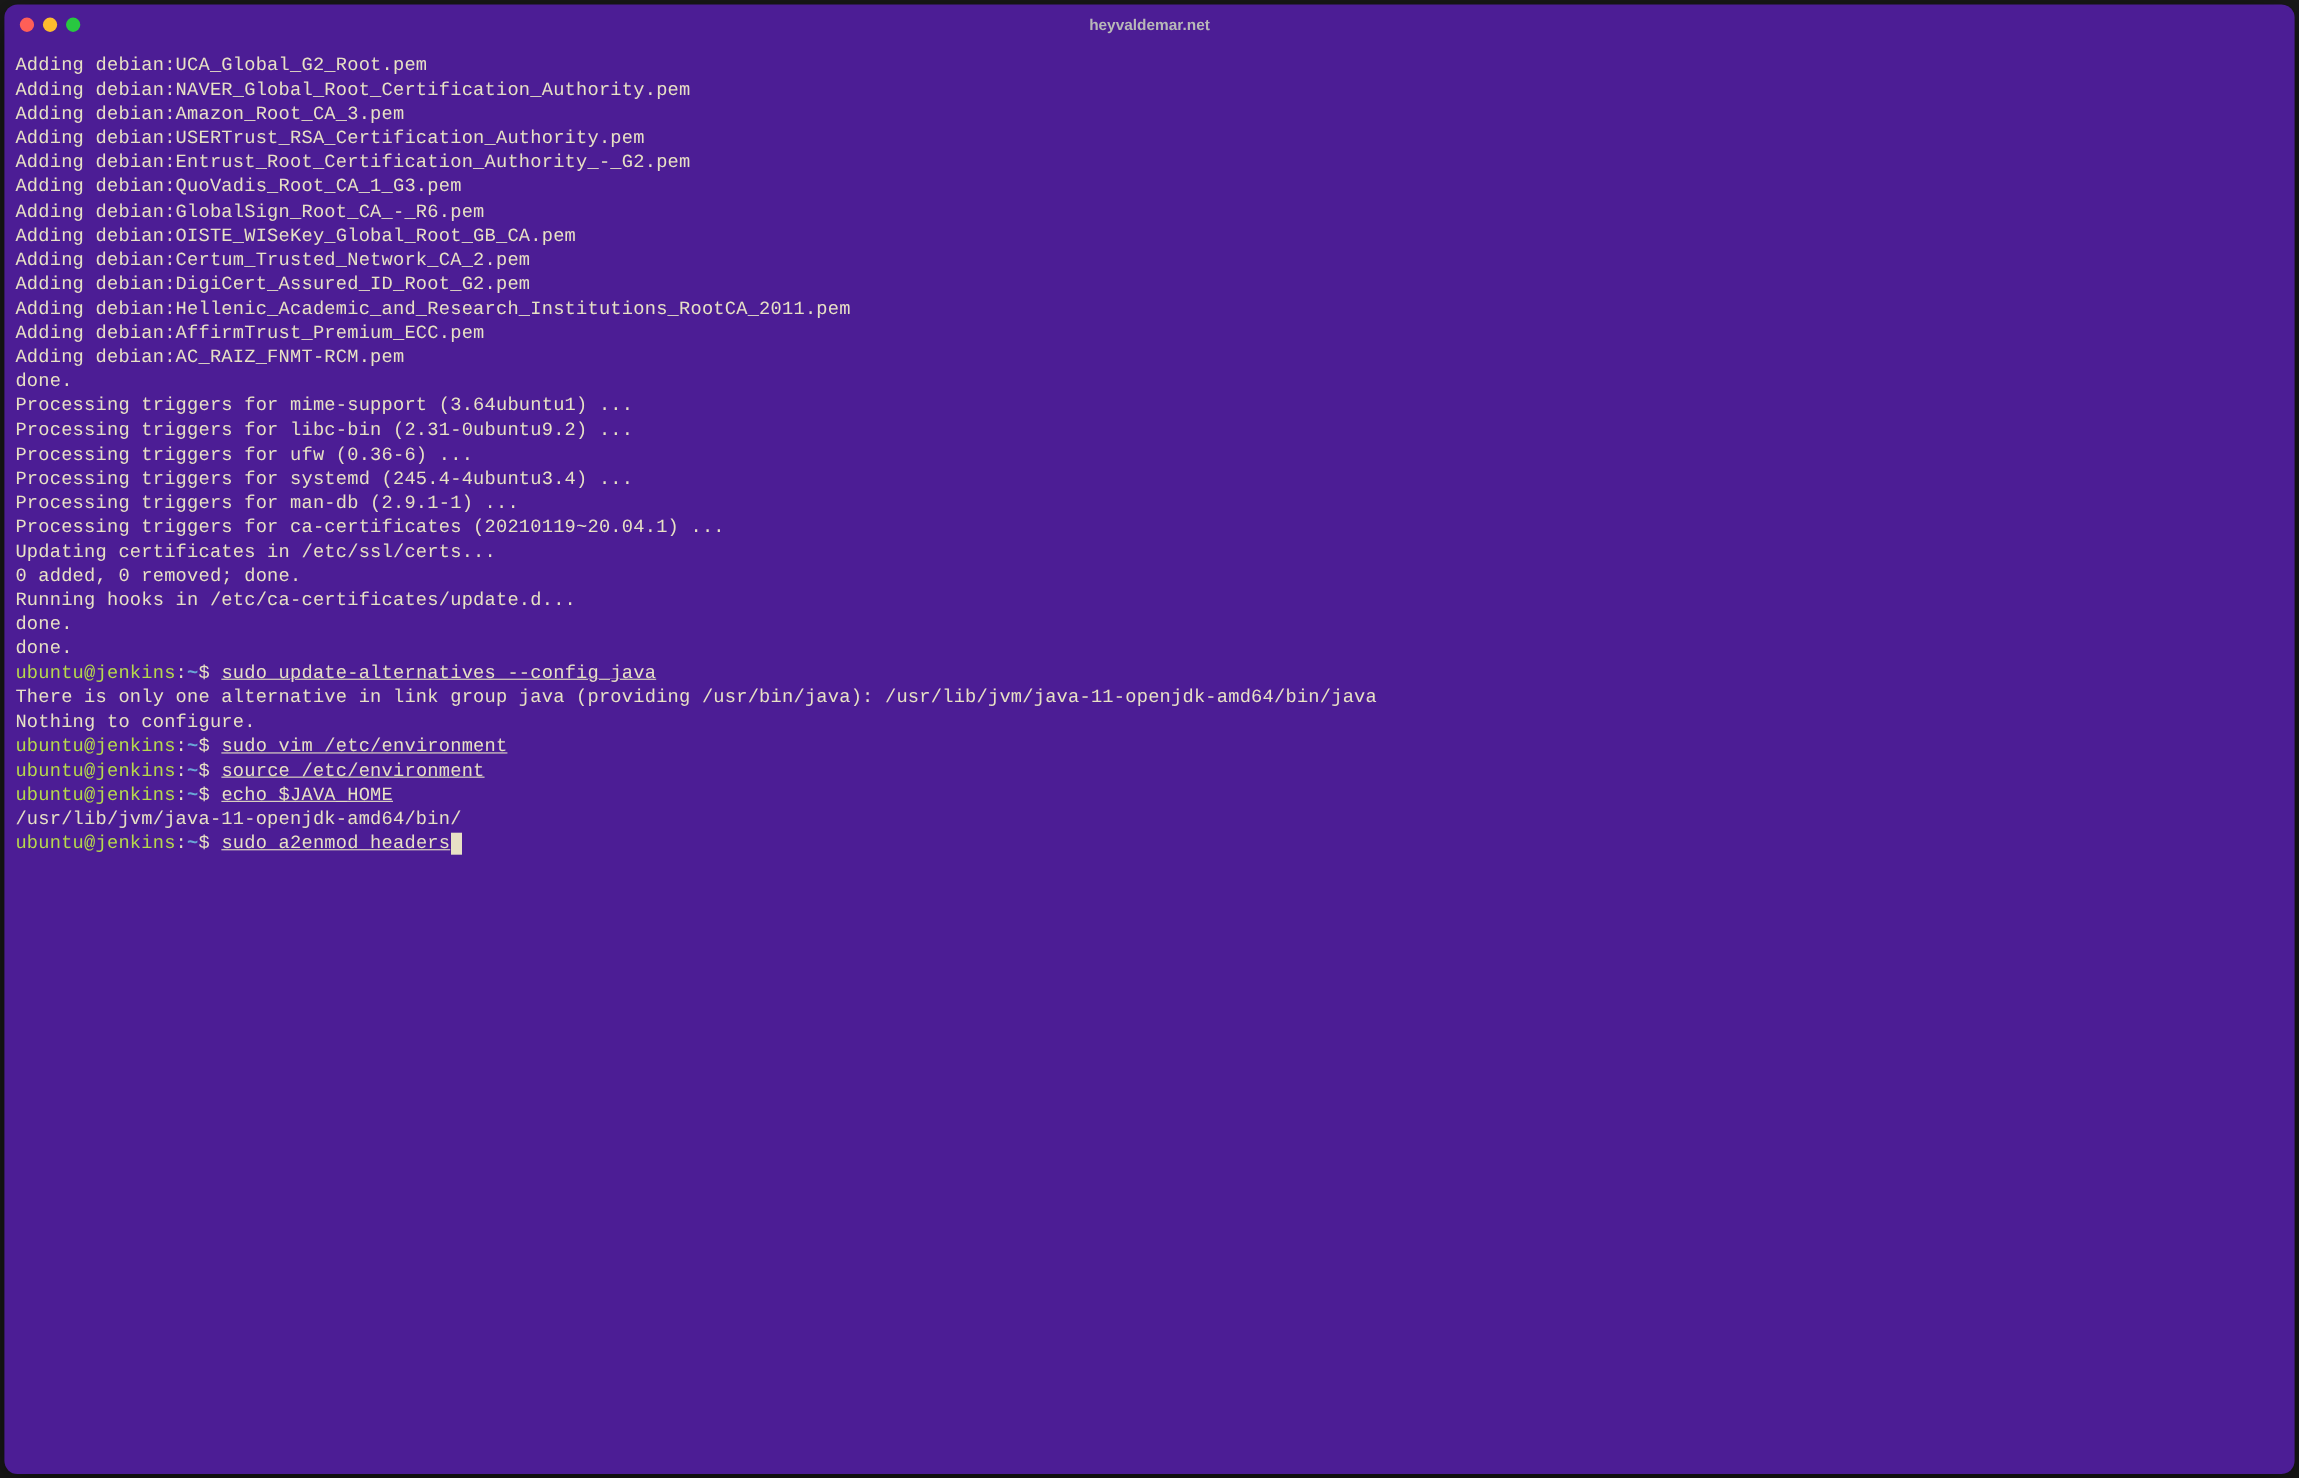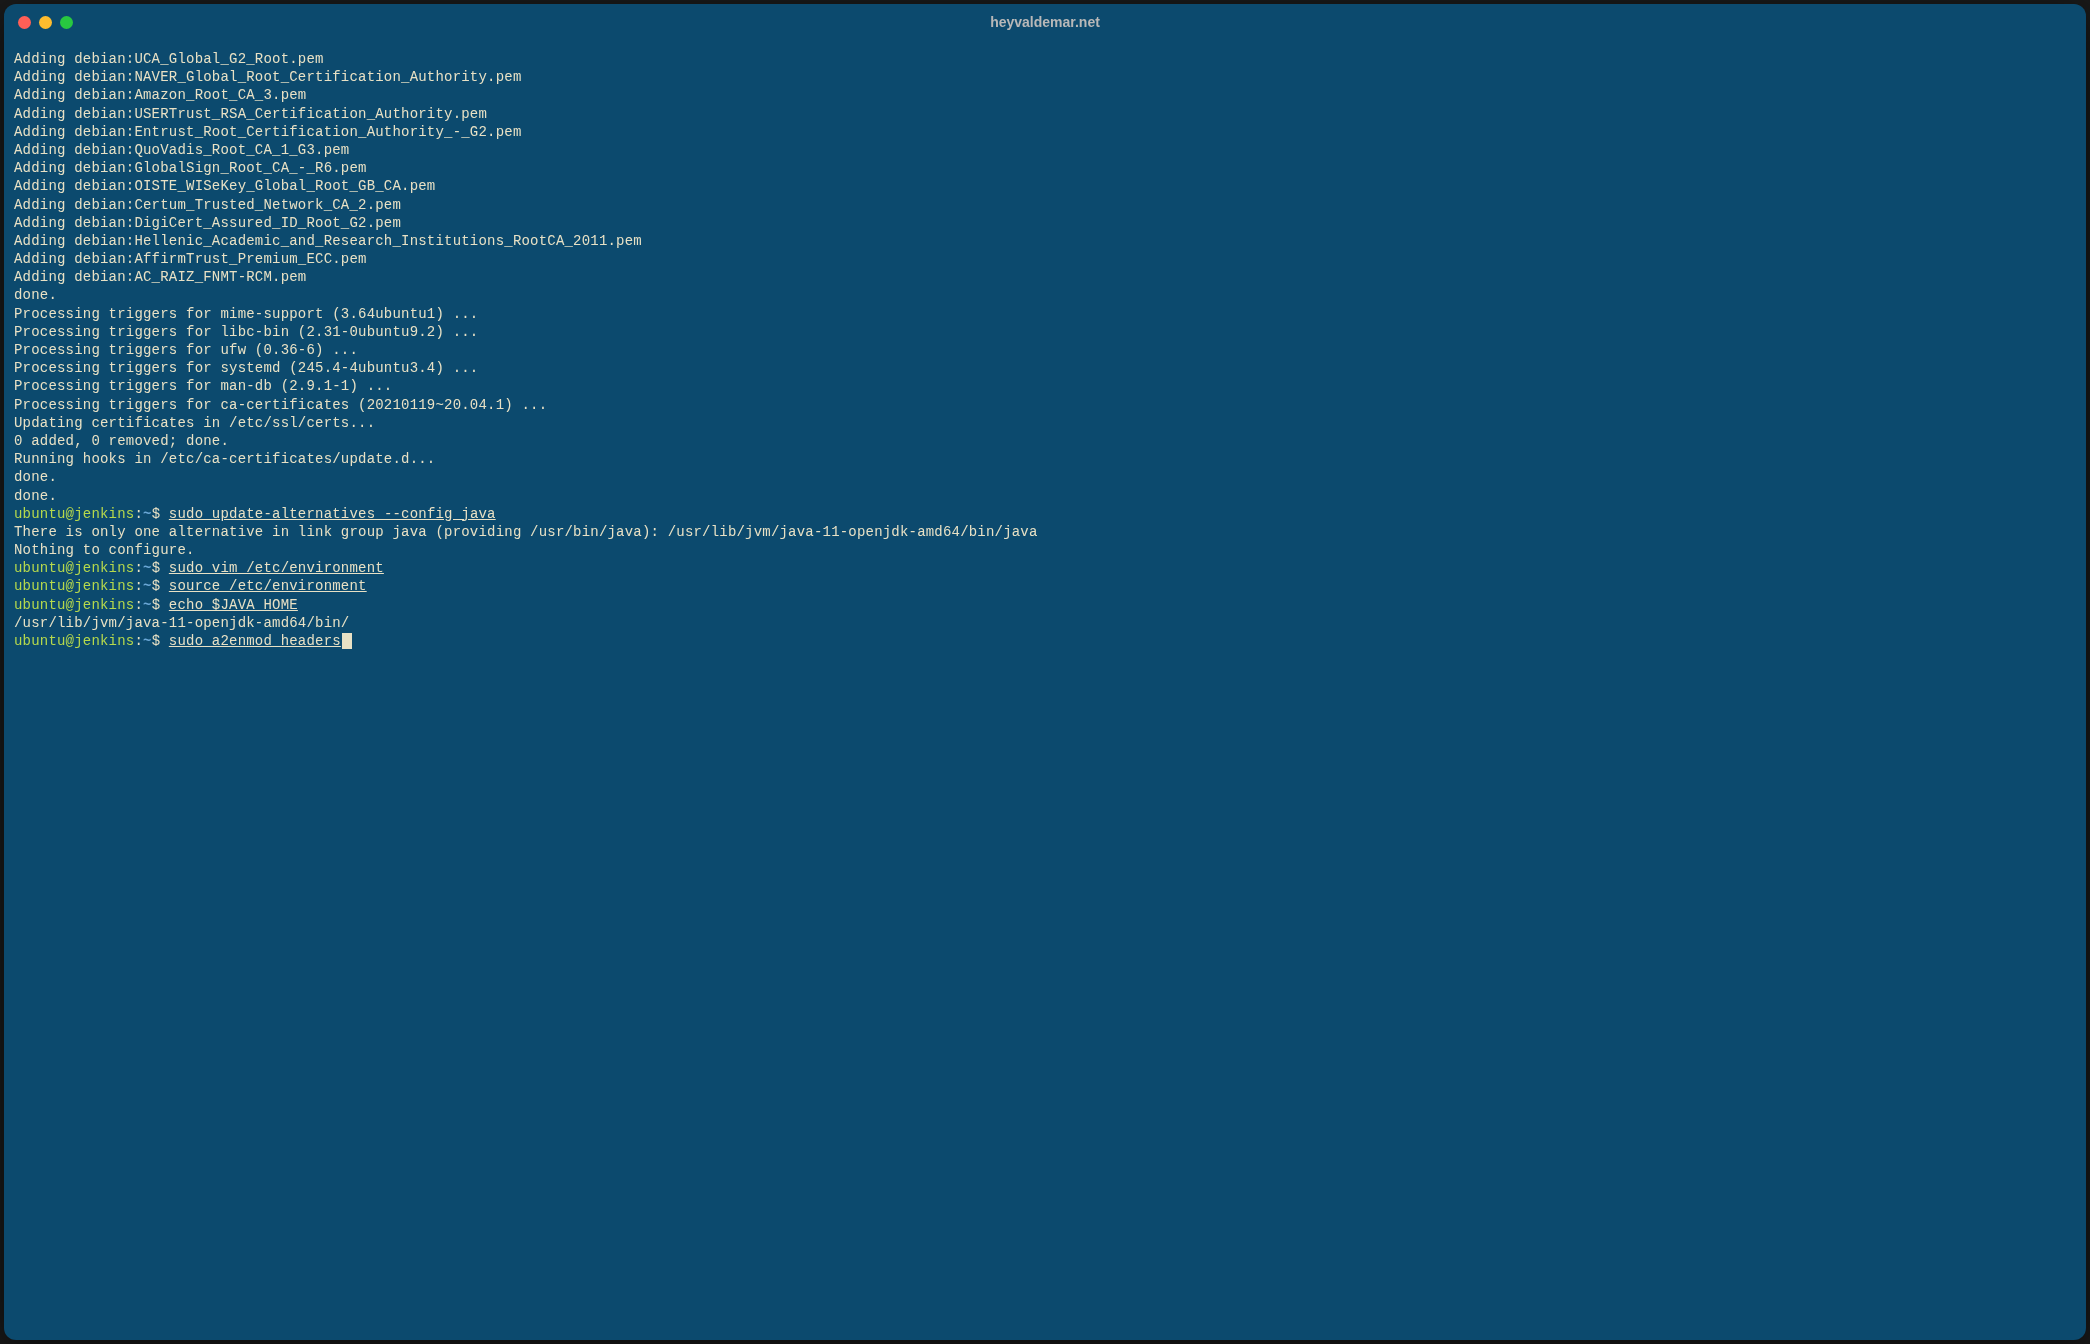--- a/index.html
+++ b/index.html
@@ -5,21 +5,21 @@
   * { margin: 0; padding: 0; box-sizing: border-box; }
   html, body { width: 100%; height: 100%; }
   body {
     background: #1a1a1a;
     font-family: "SF Mono", "Menlo", "Consolas", "Liberation Mono", monospace;
     display: flex;
     align-items: stretch;
     justify-content: stretch;
   }
   .window {
-    background: #0c4a6e;
+    background: #4c1d95;
     border-radius: 12px;
     width: 100%;
     margin: 4px;
     overflow: hidden;
     display: flex;
     flex-direction: column;
     box-shadow: 0 10px 40px rgba(0,0,0,0.6);
   }
   .titlebar {
     height: 36px;
@@ -46,21 +46,21 @@
     text-align: center;
     color: #b8b8b8;
     font-family: -apple-system, "Helvetica Neue", Arial, sans-serif;
     font-size: 14px;
     font-weight: 600;
     pointer-events: none;
   }
   .terminal {
     flex: 1 1 auto;
     padding: 10px 12px 14px 10px;
-    font-size: 14px;
+    font-size: 17px;
     line-height: 1.30;
     color: #e8e1c5;
     white-space: pre;
     overflow: hidden;
     letter-spacing: 0.2px;
   }
   .line { white-space: pre-wrap; word-break: break-all; }
   .prompt-user { color: #b6d94c; font-weight: 400; }
   .prompt-colon { color: #e8e1c5; }
   .prompt-path { color: #6aa7d6; font-weight: 700; }

